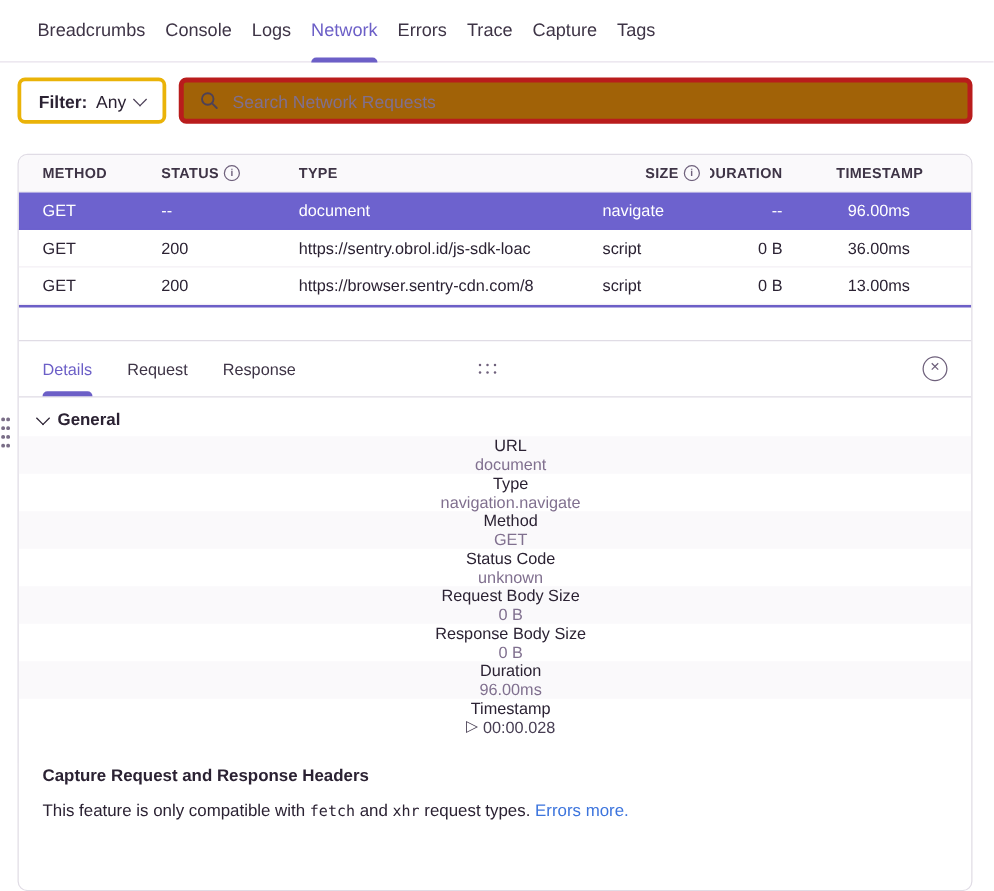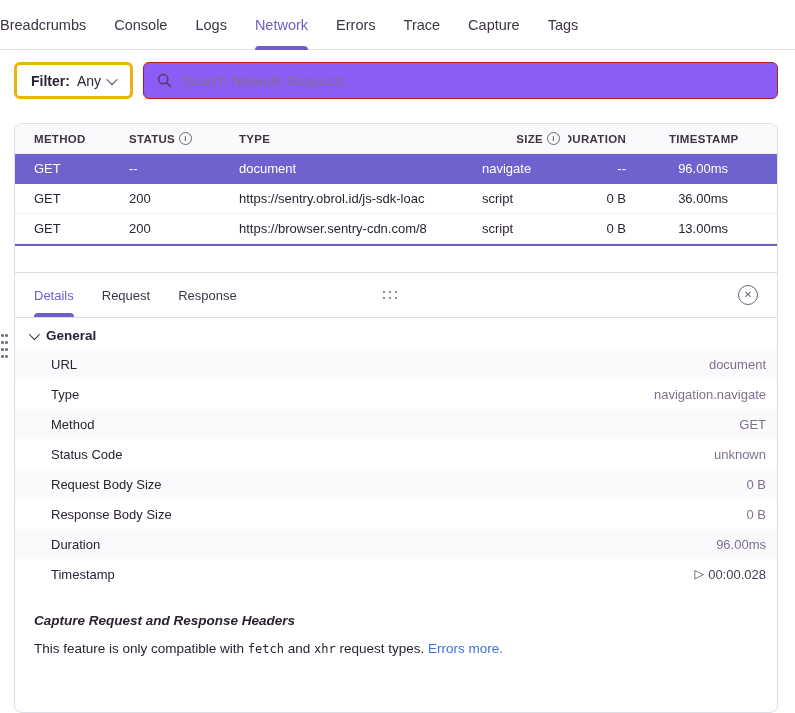--- a/index.html
+++ b/index.html
@@ -2,22 +2,22 @@
 <html><head>
 <meta charset="utf-8">
 <style>
   html,body{margin:0;padding:0;}
   body{
     width:795px;height:713px;background:#ffffff;position:relative;
     font-family:"Liberation Sans", sans-serif;color:#2B2233;overflow:hidden;
   }
   
   .tabbar{
-    display:flex;gap:28px;align-items:stretch;height:50px;
-    border-bottom:1px solid #E7E1EC;box-sizing:border-box;
+    display:flex;gap:16px;align-items:stretch;height:50px;
+    padding-left:30px;border-bottom:1px solid #E7E1EC;box-sizing:border-box;
   }
   .tab{
     display:flex;align-items:center;font-size:14.5px;color:#3E3446;
     position:relative;cursor:pointer;white-space:nowrap;
   }
   .tab.active{color:#6C5FC7;}
   .tab.active::after{
     content:"";position:absolute;left:0;right:0;bottom:-1px;height:4px;
     background:#6C5FC7;border-radius:4px 4px 0 0;
   }
@@ -28,21 +28,21 @@
     border:3px solid #eab308;border-radius:6px;font-size:14px;cursor:pointer;
     font-family:inherit;color:#2B2233;
   }
   .filter-btn .flabel{font-weight:700;}
   .chev{
     width:7px;height:7px;border-right:1.6px solid #4D4158;border-bottom:1.6px solid #4D4158;
     transform:rotate(45deg) translate(-1px,-1px);display:inline-block;
   }
   .search{
     flex:1;display:flex;align-items:center;gap:9px;padding:0 13px;
-    border:1px solid #b91c1c;border-radius:6px;background:#8b5cf6;
+    border:4px solid #b91c1c;border-radius:6px;background:#a16207;
   }
   .search input{
     border:none;outline:none;flex:1;font-family:inherit;font-size:14px;color:#2B2233;
     background:transparent;
   }
   .search input::placeholder{color:#80708F;}
   
   .panel{
     margin-left:14px;width:764px;height:590px;box-sizing:border-box;
     border:1px solid #E0DCE5;border-radius:8px;overflow:hidden;position:relative;
@@ -98,30 +98,30 @@
   }
   
   .general-head{display:flex;align-items:center;gap:9px;padding:10px 0 6px 14px;cursor:pointer;}
   .chev-open{
     width:7px;height:7px;border-right:1.7px solid #2B2233;border-bottom:1.7px solid #2B2233;
     transform:rotate(45deg) translate(0,-2px);display:inline-block;
   }
   .general-title{font-size:13.5px;font-weight:700;color:#2B2233;}
   .kv{
     height:30px;display:flex;align-items:center;justify-content:space-between;
-    padding:0 11px 0 36px;font-size:13px;
+    padding:0 11px 0 36px;font-size:13px;flex-direction:column;
   }
   .kv:nth-child(odd){background:#FAF9FB;}
   .kv .k{color:#2B2233;}
   .kv .v{color:#80708F;}
   .kv .v.time{color:#473E53;display:flex;align-items:center;gap:4px;cursor:pointer;}
   .play{font-size:12.5px;line-height:1;color:#473E53;}
   
   .capture{padding:24px 19px 0 19px;}
-  .capture h4{margin:0 0 12px 0;font-size:13.5px;font-weight:700;color:#2B2233;font-style:italic;}
+  .capture h4{margin:0 0 12px 0;font-size:13.5px;font-weight:700;color:#2B2233;}
   .capture p{margin:0;font-size:13.5px;color:#2B2233;line-height:1.4;}
   .code{font-family:"DejaVu Sans Mono", monospace;font-size:12px;color:#2B2233;}
   .learn{color:#3C74DD;text-decoration:none;cursor:pointer;}
   
   .edge-grip{
     position:absolute;left:1px;top:334px;display:grid;cursor:col-resize;
     grid-template-columns:repeat(2,3px);grid-template-rows:repeat(4,6px);gap:1px;
   }
   .edge-grip i{width:2.6px;height:2.6px;border-radius:50%;background:#7A6E87;}
   .sicon{flex:0 0 auto;display:block;}

